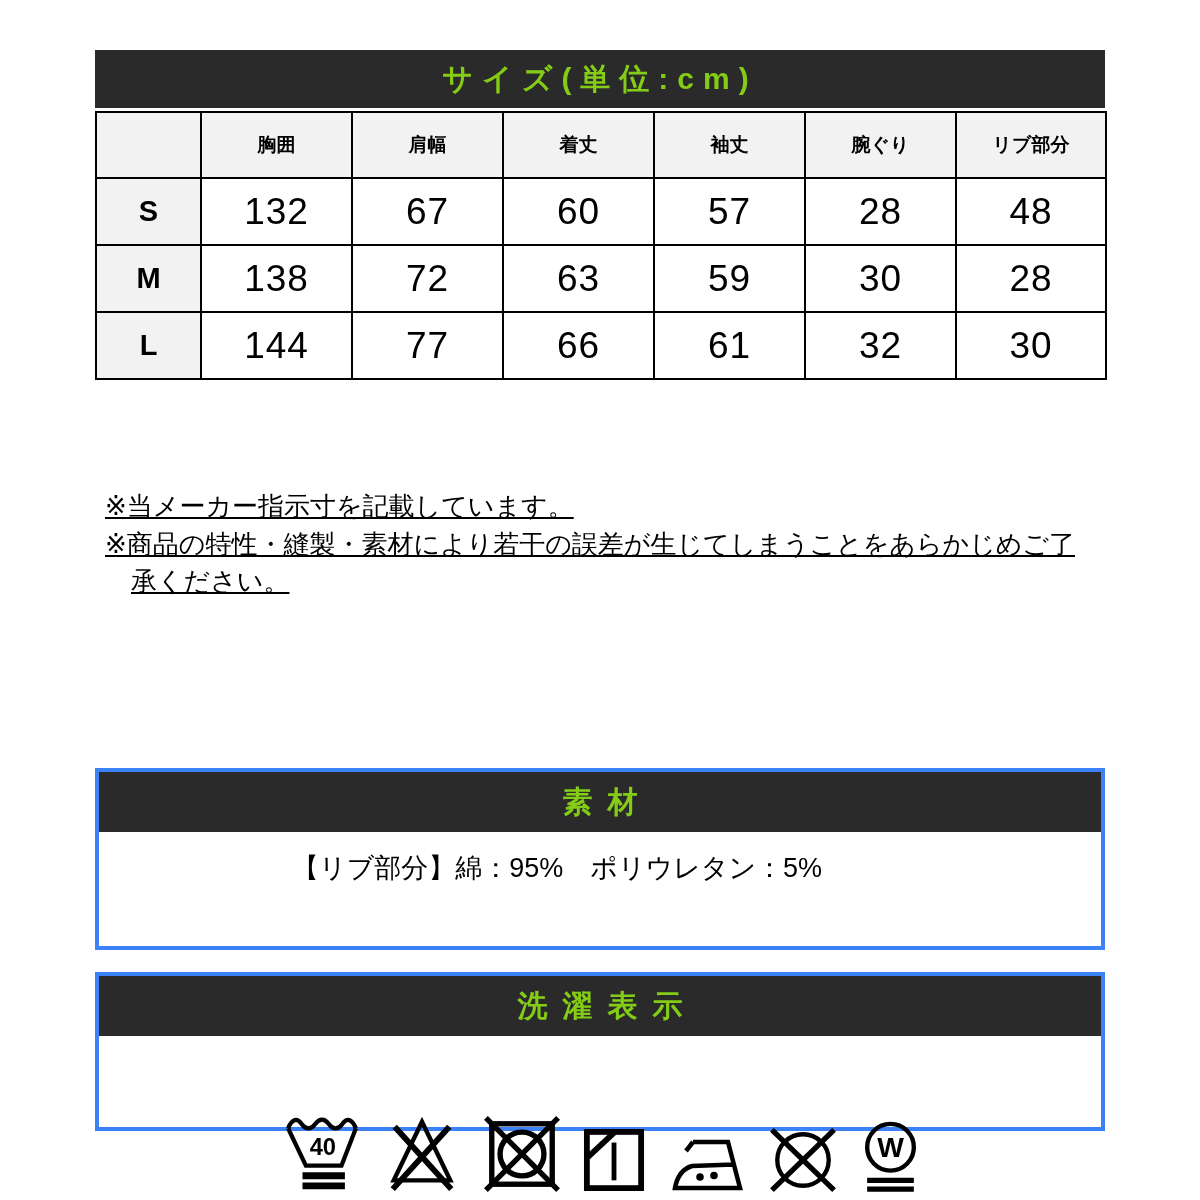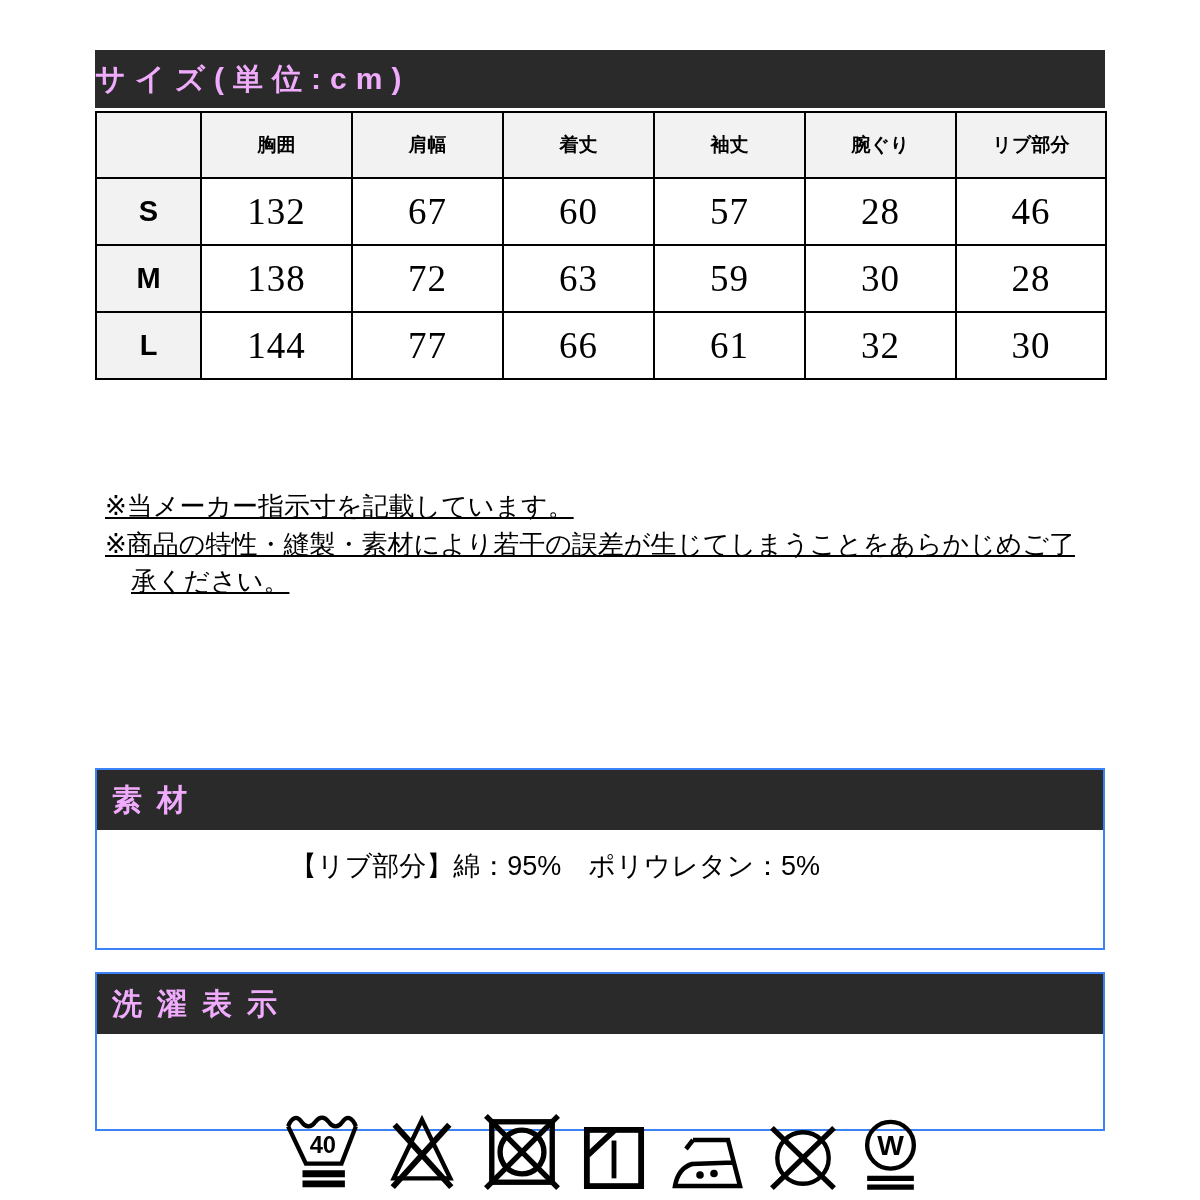--- a/index.html
+++ b/index.html
@@ -7,21 +7,21 @@
     width:1200px;height:1200px;background:#ffffff;
     font-family:"Liberation Sans","DejaVu Sans",sans-serif;
     color:#000;
     position:relative;
   }
   .page{position:absolute;inset:0;background:#fff;}
 
   
   .size-section{position:absolute;left:95px;top:50px;width:1010px;}
   .band{
-    background:#2a2a2a;color:#f0abfc;
+    background:#2a2a2a;color:#84cc16;text-align:center;
     font-weight:bold;
   }
   .size-title-band{
     height:58px;line-height:58px;font-size:30px;letter-spacing:9px;
     margin-bottom:3px;
   }
   table.size-table{
     border-collapse:collapse;width:1010px;table-layout:fixed;
     background:#fff;
   }
@@ -29,30 +29,30 @@
     border:2px solid #000;text-align:center;vertical-align:middle;
     padding:0;
   }
   table.size-table thead th{
     background:#f2f2f2;font-size:19px;font-weight:bold;height:64px;
   }
   table.size-table tbody th{
     background:#f2f2f2;font-size:29px;font-weight:bold;height:65px;
   }
   table.size-table tbody td{
-    font-family:Liberation Serif, serif;
+    font-family:Liberation Sans, sans-serif;
     font-size:37px;font-weight:400;height:65px;letter-spacing:1px;
   }
 
   
   .notes{position:absolute;left:105px;top:488px;width:1020px;font-size:26px;line-height:37px;}
   .note{padding-left:1em;text-indent:-1em;margin:0 0 1px 0;text-decoration:underline;}
 
   
-  .boxed{position:absolute;left:95px;width:1010px;border:2px solid #3b82f6;box-sizing:border-box;background:#fff;}
+  .boxed{position:absolute;left:95px;width:1010px;border:4px solid #3b82f6;box-sizing:border-box;background:#fff;}
   .material-section{top:768px;height:182px;}
   .laundry-section{top:972px;height:159px;}
   .section-band{height:60px;line-height:60px;font-size:30px;letter-spacing:15px;text-indent:15px;}
   .material-body{padding:14px 0 0 193px;font-size:27px;line-height:45px;}
   .material-line{white-space:pre;}
   .laundry-body{
     height:117px;display:flex;align-items:flex-end;justify-content:center;gap:22px;margin-top:40px;
   }
   .care-icon{display:block;}
   .care-icon path,.care-icon line,.care-icon rect,.care-icon circle,.care-icon polyline{
@@ -90,21 +90,21 @@
         </tr>
       </thead>
       <tbody>
         <tr>
           <th>S</th>
           <td>132</td>
           <td>67</td>
           <td>60</td>
           <td>57</td>
           <td>28</td>
-          <td>46</td>
+          <td>48</td>
         </tr>
         <tr>
           <th>M</th>
           <td>138</td>
           <td>72</td>
           <td>63</td>
           <td>59</td>
           <td>30</td>
           <td>28</td>
         </tr>

